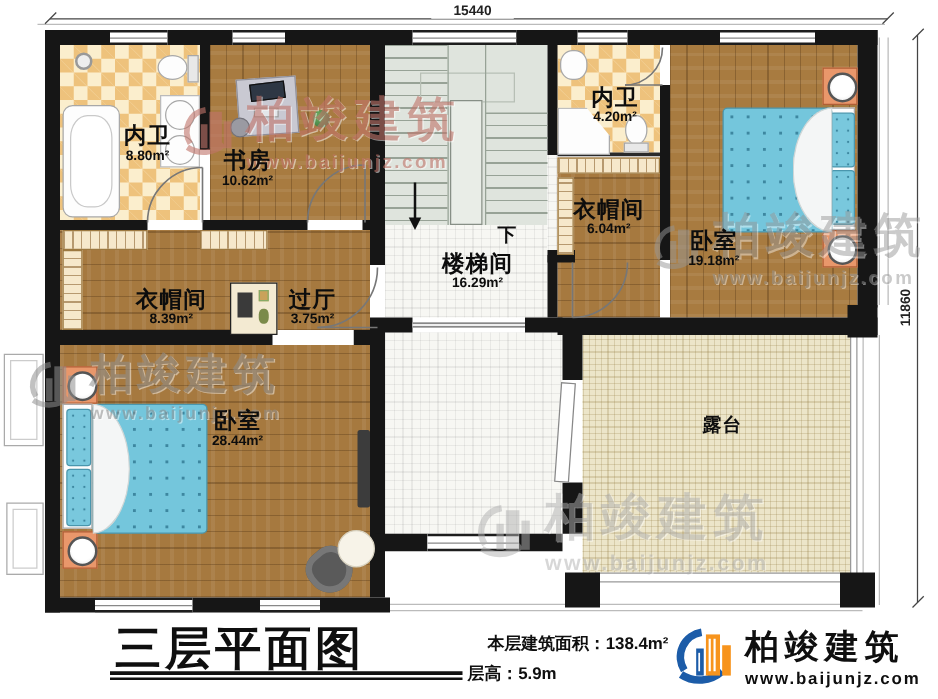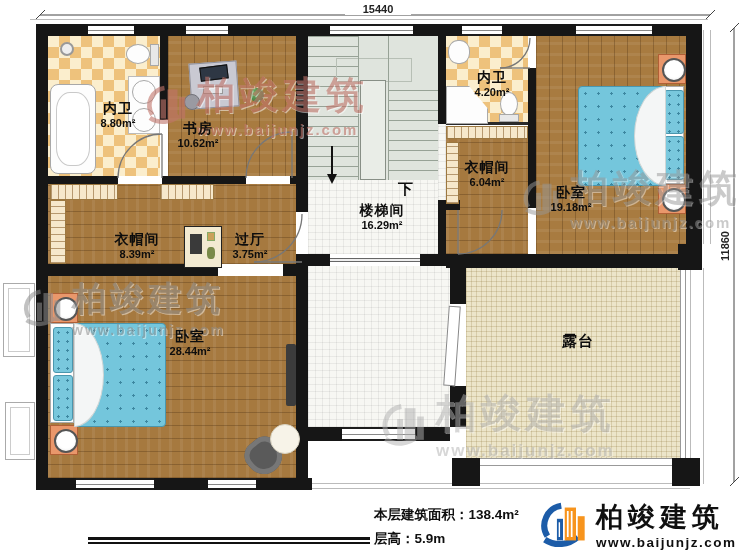--- a/index.html
+++ b/index.html
@@ -34,21 +34,21 @@
   .hatch-h{background-color:#f6e8cb;border:1px solid #9c7840;
     background-image:repeating-linear-gradient(0deg,rgba(140,100,50,.6) 0 1px,transparent 1px 7px);}
   .rail{background:#fff;border-top:1px solid #999;border-bottom:1px solid #999;}
   .railv{background:#fff;border-left:1px solid #999;border-right:1px solid #999;}
   .eave{border-left:1px solid #bbb;border-right:1px solid #bbb;}
   .eaveh{border-top:1px solid #bbb;border-bottom:1px solid #bbb;}
   .platform{background:#fff;border:1px solid #aaa;box-shadow:inset 0 0 0 4px #fff, inset 0 0 0 5px #ccc;}
   
   .room-label{position:absolute;transform:translate(-50%,-50%);text-align:center;color:#0d0d0d;
     white-space:nowrap;line-height:1.12;}
-  .room-label .nm{font-size:14px;font-weight:700;letter-spacing:1px;}
+  .room-label .nm{font-size:18px;font-weight:700;letter-spacing:1px;}
   .room-label .ar{font-size:11px;font-weight:700;}
   .dim{position:absolute;font-size:11px;font-weight:700;color:#222;background:#fff;padding:0 3px;text-align:center;}
   
   .fixture{position:absolute;box-sizing:border-box;background:#fdfdfd;border:1.5px solid #a8a8a8;}
   .lamp{position:absolute;border-radius:50%;border:2px solid #555;
     background:radial-gradient(circle at 50% 45%,#fff 55%,#e2e2e2 100%),
                linear-gradient(#666,#666) center/70% 1px no-repeat,
                linear-gradient(#666,#666) center/1px 70% no-repeat;background-color:#fff;}
   .nstand{position:absolute;background:#e9976b;border:1px solid #b05f36;box-sizing:border-box;}
   .mattress{position:absolute;background-color:#74c6dc;border:1px solid #4a96ad;border-radius:4px;
@@ -317,23 +317,24 @@
       <div class="ar">3.75m²</div>
     </div>
   <div class="room-label" style="left:190px;top:343px;">
     <div class="nm">卧室</div>
       <div class="ar">28.44m²</div>
     </div>
   <div class="room-label" style="left:578px;top:341px;">
     <div class="nm" style="font-size:15px;">露台</div>
     </div>
 
+  <div class="ft-title" style="left:92px;top:494px;font-size:37px;letter-spacing:3px;">三层平面图</div>
   <div class="abs" style="left:88px;top:537px;width:282px;height:2.5px;background:#111;"></div>
   <div class="abs" style="left:88px;top:542px;width:282px;height:2px;background:#111;"></div>
-  <div class="ft-title" style="left:374px;top:506px;font-size:13.5px;">本层建筑面积：138.4m²</div>
+  <div class="ft-title" style="left:390px;top:506px;font-size:13.5px;">本层建筑面积：138.4m²</div>
   <div class="ft-title" style="left:374px;top:530px;font-size:13.5px;">层高：5.9m</div>
 
   <div class="abs" style="left:536px;top:496px;width:210px;height:56px;display:flex;align-items:center;gap:6px;">
     <svg width="54" height="52" viewBox="0 0 60 60">
         <use href="#logo-color"></use>
       </svg>
     <div>
       <div class="ft-title" style="position:static;font-size:27px;letter-spacing:5px;">柏竣建筑</div>
       <div class="ft-title" style="position:static;font-size:13.5px;letter-spacing:1.5px;">www.baijunjz.com</div>
     </div>

